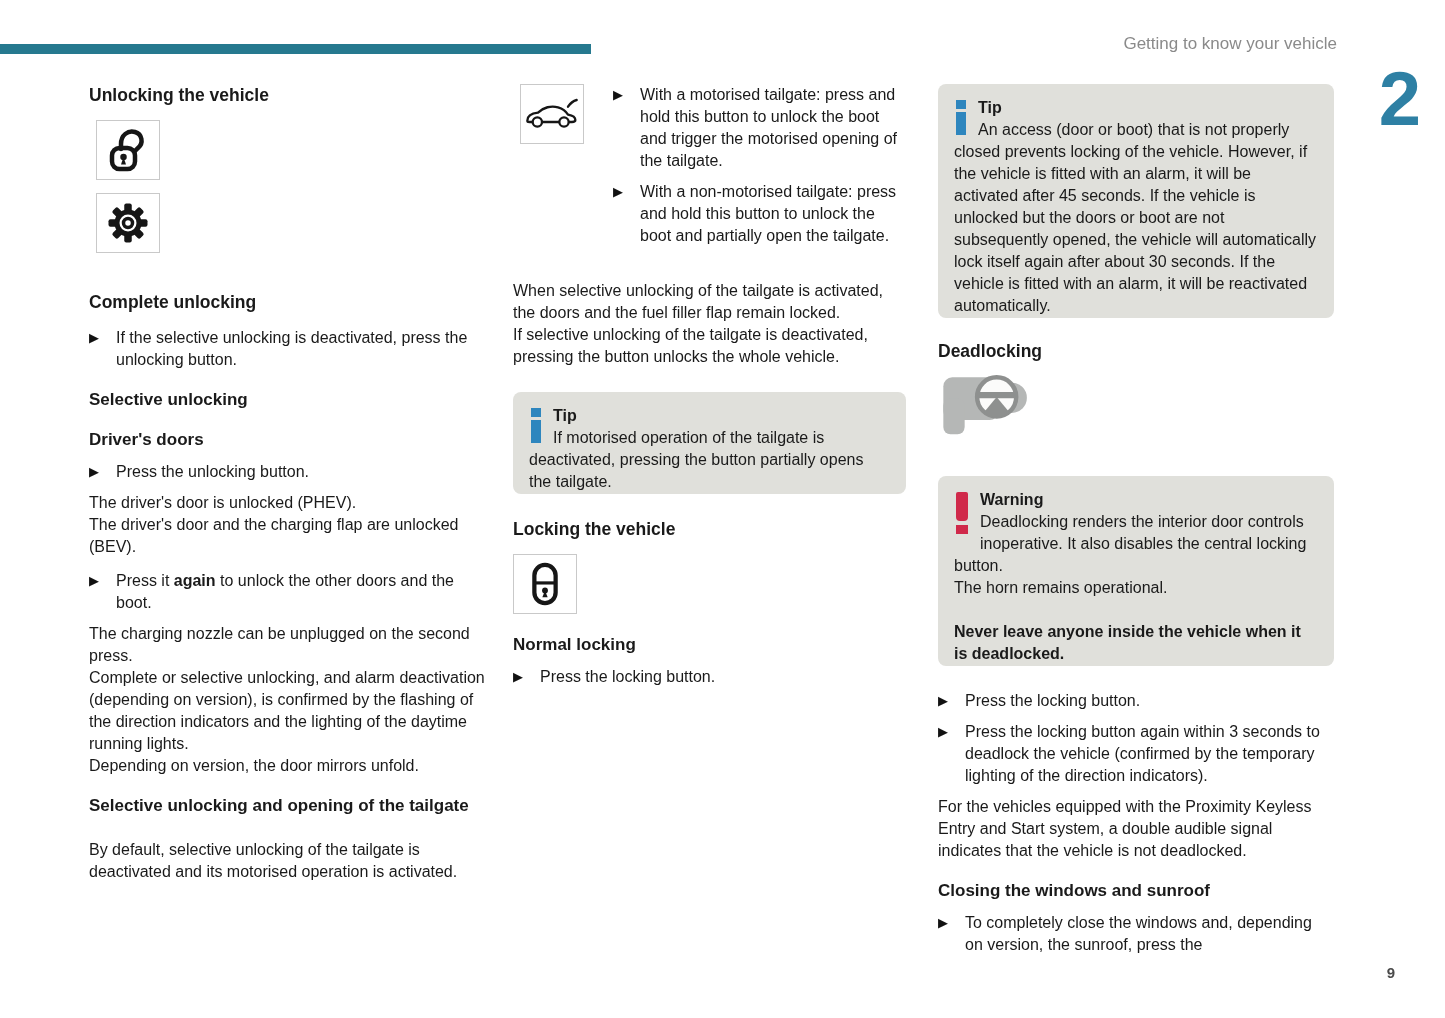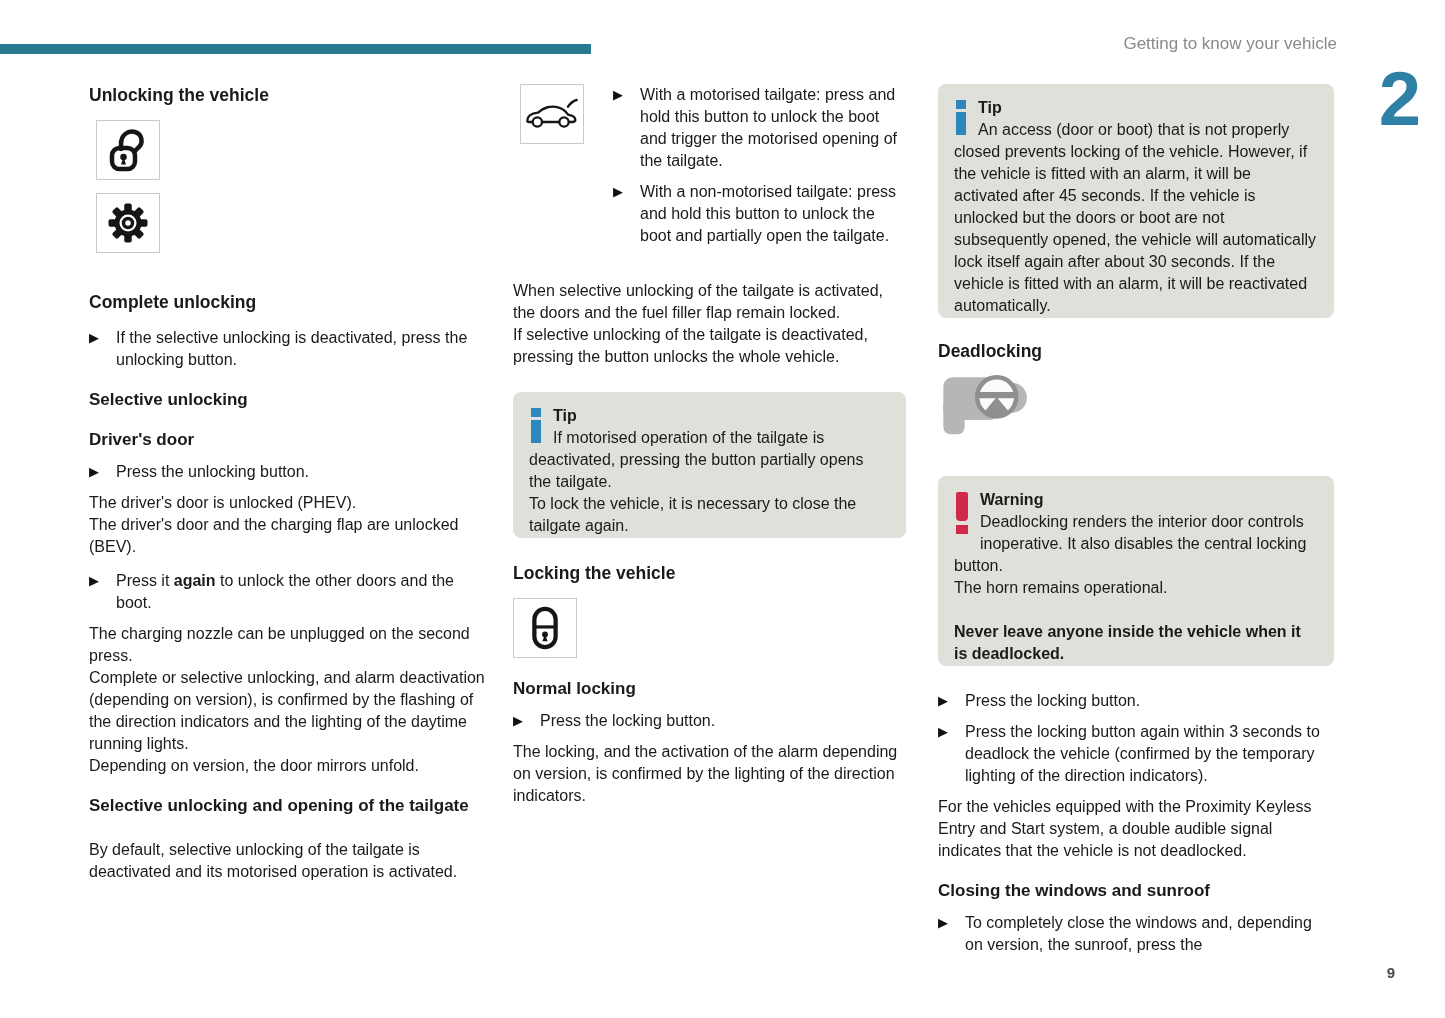--- a/index.html
+++ b/index.html
@@ -105,21 +105,21 @@
 
   <div class="h2 mt0">Complete unlocking</div>
   <div class="bullets">
     <div class="item">
       <span class="tri">▶</span>
       <span class="txt">If the selective unlocking is deactivated, press the unlocking button.</span>
     </div>
   </div>
 
   <div class="h3">Selective unlocking</div>
-  <div class="h3">Driver's door</div>
+  <div class="h3">Driver's doors</div>
 
   <div class="bullets">
     <div class="item">
       <span class="tri">▶</span>
       <span class="txt">Press the unlocking button.</span>
     </div>
   </div>
 
   <div class="para para-lines">
       <div>The driver's door is unlocked (PHEV).</div>
@@ -175,21 +175,20 @@
     </div>
 
   <div class="box">
     <span class="icon-float info-icon">
         <span class="i-dot"></span>
         <span class="i-bar"></span>
       </span>
     <b class="box-title">Tip</b>
     <div class="para-lines">
         <div>If motorised operation of the tailgate is deactivated, pressing the button partially opens the tailgate.</div>
-        <div>To lock the vehicle, it is necessary to close the tailgate again.</div>
       </div>
   </div>
 
   <div class="h2">Locking the vehicle</div>
   <div class="icon-box" style="margin-bottom:20px;">
     <svg width="34" height="48" viewBox="0 0 64 88" aria-hidden="true">
       <rect x="12" y="8" width="40" height="72" rx="20" fill="none" stroke="#161616" stroke-width="8"></rect>
       <line x1="13" y1="42" x2="51" y2="42" stroke="#161616" stroke-width="6"></line>
       <circle cx="32" cy="56" r="5.5" fill="#161616"></circle>
       <path d="M32 56 L27 69 h10 z" fill="#161616"></path>
@@ -197,21 +196,20 @@
   </div>
 
   <div class="h3">Normal locking</div>
   <div class="bullets">
     <div class="item">
       <span class="tri">▶</span>
       <span class="txt">Press the locking button.</span>
     </div>
   </div>
   <div class="para para-lines">
-      <div>The locking, and the activation of the alarm depending on version, is confirmed by the lighting of the direction indicators.</div>
     </div>
 </div>
 
 <div class="col col3">
   <div class="box" style="margin-bottom:22px;">
     <span class="icon-float info-icon">
         <span class="i-dot"></span>
         <span class="i-bar"></span>
       </span>
     <b class="box-title">Tip</b>

